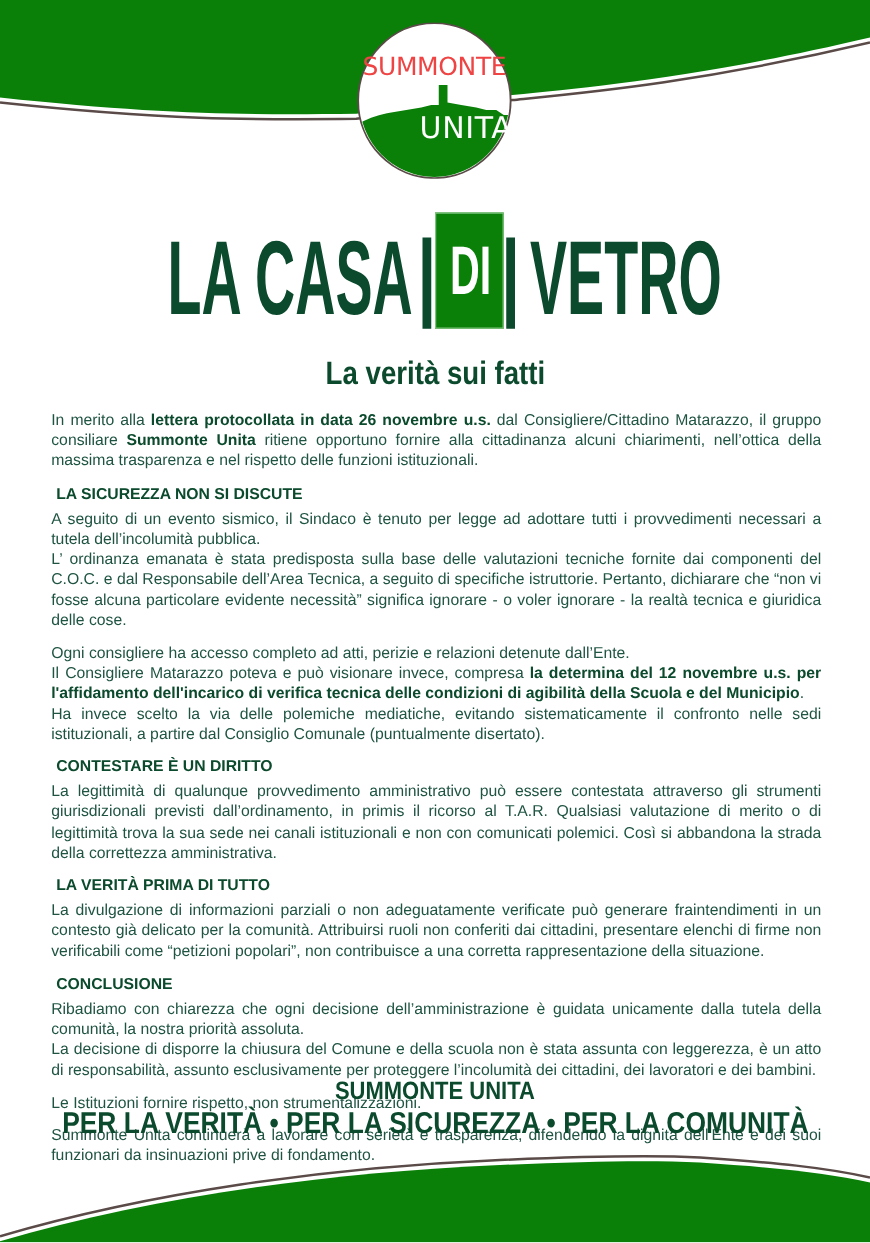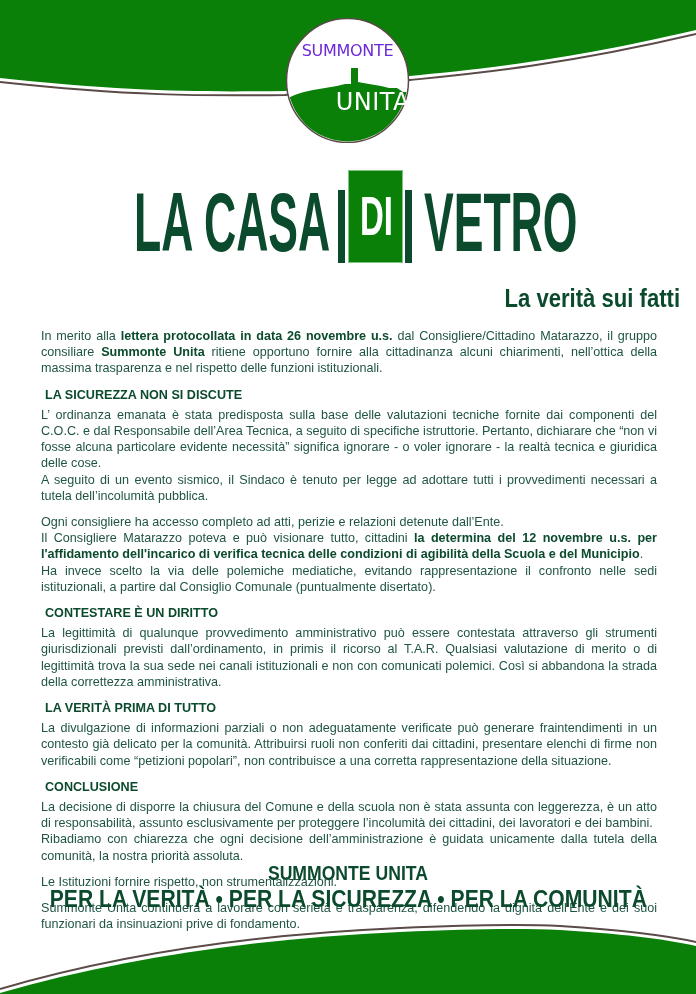--- a/index.html
+++ b/index.html
@@ -10,21 +10,21 @@
     }
     .wave { position: absolute; left: 0; width: 696px; }
     .wave-top { top: 0; height: 120px; }
     .wave-bottom { top: 900px; height: 94px; }
 
     .logo {
       position: absolute; left: 285px; top: 18px; width: 125px; height: 125px;
     }
     .logo-top-text {
       position: absolute; left: 0; width: 125px; top: 23px; text-align: center;
-      font-family: "DejaVu Sans", sans-serif; font-size: 16px; color: #6d28d9;
+      font-family: "DejaVu Sans", sans-serif; font-size: 20px; color: #ef4444;
       letter-spacing: -0.3px;
     }
     .logo-bottom-text {
       position: absolute; left: 0; width: 125px; top: 70px; text-align: right;
       font-family: "DejaVu Sans", sans-serif; font-size: 24px; color: #ffffff;
       letter-spacing: 0.5px;
     }
 
     .title-row {
       position: absolute; top: 170px; left: 0; width: 688px; height: 95px;
@@ -47,21 +47,21 @@
       background: #0a8009; border: 1px solid #7ec47e; box-sizing: border-box;
     }
     .di-text {
       position: absolute; left: 0; top: 21px; width: 100%; text-align: center;
       font-family: "Liberation Sans", sans-serif; font-weight: bold;
       font-size: 55px; line-height: 48px; color: #ffffff;
     }
     .di-text span { display: inline-block; transform: scaleX(0.6); }
 
     .subtitle {
-      position: absolute; top: 283px; left: 0; width: 696px; text-align: right;
+      position: absolute; top: 283px; left: 0; width: 696px; text-align: center;
       font-family: "Liberation Sans", sans-serif; font-weight: bold; font-size: 26px;
       color: #0b4a2c;
     }
     .subtitle span { display: inline-block; transform: scaleX(0.85); }
 
     .content {
       position: absolute; top: 328px; left: 41px; width: 616px;
       font-family: "Liberation Sans", sans-serif; font-size: 12.6px; line-height: 16.2px;
       color: #1f5443; text-align: justify;
     }
@@ -117,48 +117,48 @@
 
 <div class="subtitle"><span>La verità sui fatti</span></div>
 
 <div class="content">
   <p>
     <span>In merito alla </span><b>lettera protocollata in data 26 novembre u.s.</b><span> dal Consigliere/Cittadino Matarazzo, il gruppo consiliare </span><b>Summonte Unita</b><span> ritiene opportuno fornire alla cittadinanza alcuni chiarimenti, nell’ottica della massima trasparenza e nel rispetto delle funzioni istituzionali.</span>
   </p>
 
   <div class="section">
     <p class="heading">LA SICUREZZA NON SI DISCUTE</p>
+    <p class="line">A seguito di un evento sismico, il Sindaco è tenuto per legge ad adottare tutti i provvedimenti necessari a tutela dell’incolumità pubblica.</p>
     <p class="line">L’ ordinanza emanata è stata predisposta sulla base delle valutazioni tecniche fornite dai componenti del C.O.C. e dal Responsabile dell’Area Tecnica, a seguito di specifiche istruttorie. Pertanto, dichiarare che “non vi fosse alcuna particolare evidente necessità” significa ignorare - o voler ignorare - la realtà tecnica e giuridica delle cose.</p>
-    <p class="line">A seguito di un evento sismico, il Sindaco è tenuto per legge ad adottare tutti i provvedimenti necessari a tutela dell’incolumità pubblica.</p>
   </div>
 
   <div class="section">
     <p class="line">Ogni consigliere ha accesso completo ad atti, perizie e relazioni detenute dall’Ente.</p>
     <p class="line">
-      <span>Il Consigliere Matarazzo poteva e può visionare tutto, cittadini </span><span class="ul-bold">la determina del 12 novembre u.s. per l'affidamento dell'incarico di verifica tecnica delle condizioni di agibilità della Scuola e del Municipio</span><span>.</span>
+      <span>Il Consigliere Matarazzo poteva e può visionare invece, compresa </span><span class="ul-bold">la determina del 12 novembre u.s. per l'affidamento dell'incarico di verifica tecnica delle condizioni di agibilità della Scuola e del Municipio</span><span>.</span>
     </p>
     <p class="line">
-      <span>Ha invece scelto la via delle polemiche mediatiche, evitando rappresentazione il confronto nelle sedi istituzionali, a partire dal Consiglio Comunale (</span><span class="ul">puntualmente disertato</span><span>).</span>
+      <span>Ha invece scelto la via delle polemiche mediatiche, evitando sistematicamente il confronto nelle sedi istituzionali, a partire dal Consiglio Comunale (</span><span class="ul">puntualmente disertato</span><span>).</span>
     </p>
   </div>
 
   <div class="section">
     <p class="heading">CONTESTARE È UN DIRITTO</p>
     <p class="line">La legittimità di qualunque provvedimento amministrativo può essere contestata attraverso gli strumenti giurisdizionali previsti dall’ordinamento, in primis il ricorso al T.A.R. Qualsiasi valutazione di merito o di legittimità trova la sua sede nei canali istituzionali e non con comunicati polemici. Così si abbandona la strada della correttezza amministrativa.</p>
   </div>
 
   <div class="section">
     <p class="heading">LA VERITÀ PRIMA DI TUTTO</p>
     <p class="line">La divulgazione di informazioni parziali o non adeguatamente verificate può generare fraintendimenti in un contesto già delicato per la comunità. Attribuirsi ruoli non conferiti dai cittadini, presentare elenchi di firme non verificabili come “petizioni popolari”, non contribuisce a una corretta rappresentazione della situazione.</p>
   </div>
 
   <div class="section">
     <p class="heading">CONCLUSIONE</p>
+    <p class="line">Ribadiamo con chiarezza che ogni decisione dell’amministrazione è guidata unicamente dalla tutela della comunità, la nostra priorità assoluta.</p>
     <p class="line">La decisione di disporre la chiusura del Comune e della scuola non è stata assunta con leggerezza, è un atto di responsabilità, assunto esclusivamente per proteggere l’incolumità dei cittadini, dei lavoratori e dei bambini.</p>
-    <p class="line">Ribadiamo con chiarezza che ogni decisione dell’amministrazione è guidata unicamente dalla tutela della comunità, la nostra priorità assoluta.</p>
   </div>
 
   <p>Le Istituzioni fornire rispetto, non strumentalizzazioni.</p>
   <p>Summonte Unita continuerà a lavorare con serietà e trasparenza, difendendo la dignità dell'Ente e dei suoi funzionari da insinuazioni prive di fondamento.</p>
 </div>
 
 <div class="footer">
   <div class="f1"><span>SUMMONTE UNITA</span></div>
   <div class="f2"><span>PER LA VERITÀ • PER LA SICUREZZA • PER LA COMUNITÀ</span></div>
 </div>

